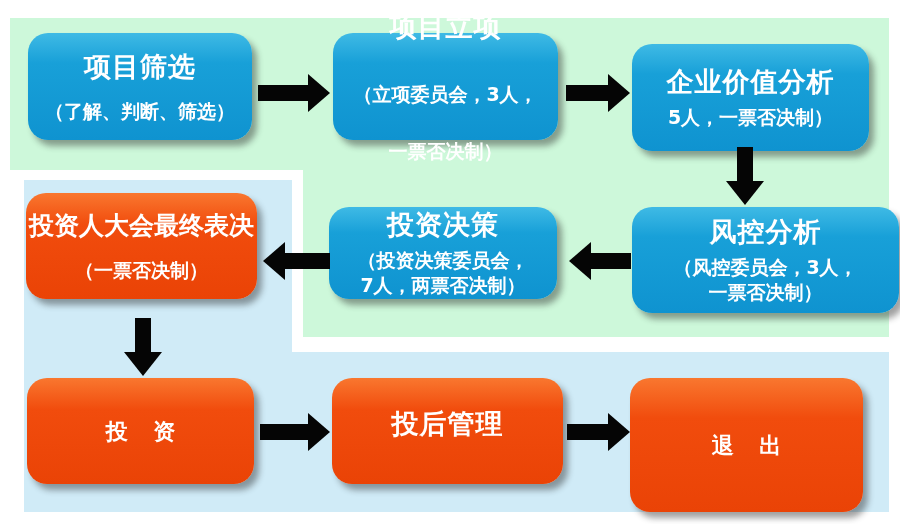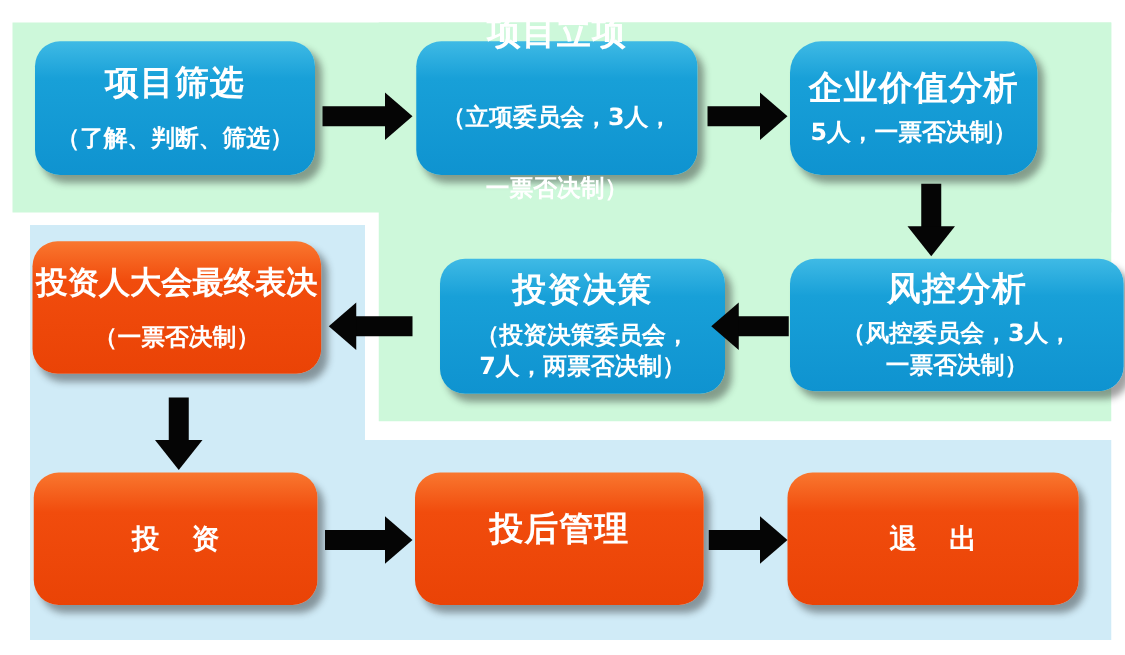--- a/index.html
+++ b/index.html
@@ -25,27 +25,27 @@
   .node.blue-node{background:linear-gradient(180deg,#3fbae5 0%,#18a0d8 28%,#0f93d0 100%);}
   .node.orange-node{background:linear-gradient(180deg,#f9772f 0%,#f14c0d 30%,#ea4306 100%);}
   .node-title{font-size:27px;line-height:33px;letter-spacing:1px;}
   .node-title.big{font-size:22px;letter-spacing:9px;text-indent:9px;}
   .node-title.long{font-size:25px;letter-spacing:0;}
   .node-sub{font-size:19px;line-height:25px;letter-spacing:0;}
   .gap-lg{margin-bottom:16px;}
   .gap-sm{margin-bottom:7px;}
   .b1{left:28px; top:33px; width:224px;height:107px;}
   .b2{left:333px;top:33px; width:225px;height:107px;gap:32px;}
-  .b3{left:632px;top:33px; width:198px;height:107px;border-radius:25px;}
+  .b3{left:632px;top:44px; width:237px;height:107px;}
   .b4{left:26px; top:193px;width:231px;height:106px;}
-  .b5{left:352px;top:207px;width:228px;height:108px;}
+  .b5{left:329px;top:207px;width:228px;height:92px;}
   .b6{left:632px;top:207px;width:267px;height:106px;}
   .b7{left:27px; top:378px;width:227px;height:106px;}
   .b8{left:332px;top:378px;width:231px;height:106px;gap:36px;}
-  .b9{left:630px;top:378px;width:233px;height:106px;}
+  .b9{left:630px;top:378px;width:233px;height:134px;}
   
   .arrow{position:absolute;}
   .arrow i{display:block;position:absolute;}
   .arrow.h{height:38px;}
   .arrow.v{width:38px;}
   .arrow.right .stem{left:0;right:19px;top:11px;height:16px;background:#050505;}
   .arrow.right .head{right:0;top:0;width:0;height:0;
     border-top:19px solid transparent;border-bottom:19px solid transparent;border-left:22px solid #050505;}
   .arrow.left .stem{left:19px;right:0;top:11px;height:16px;background:#050505;}
   .arrow.left .head{left:0;top:0;width:0;height:0;

